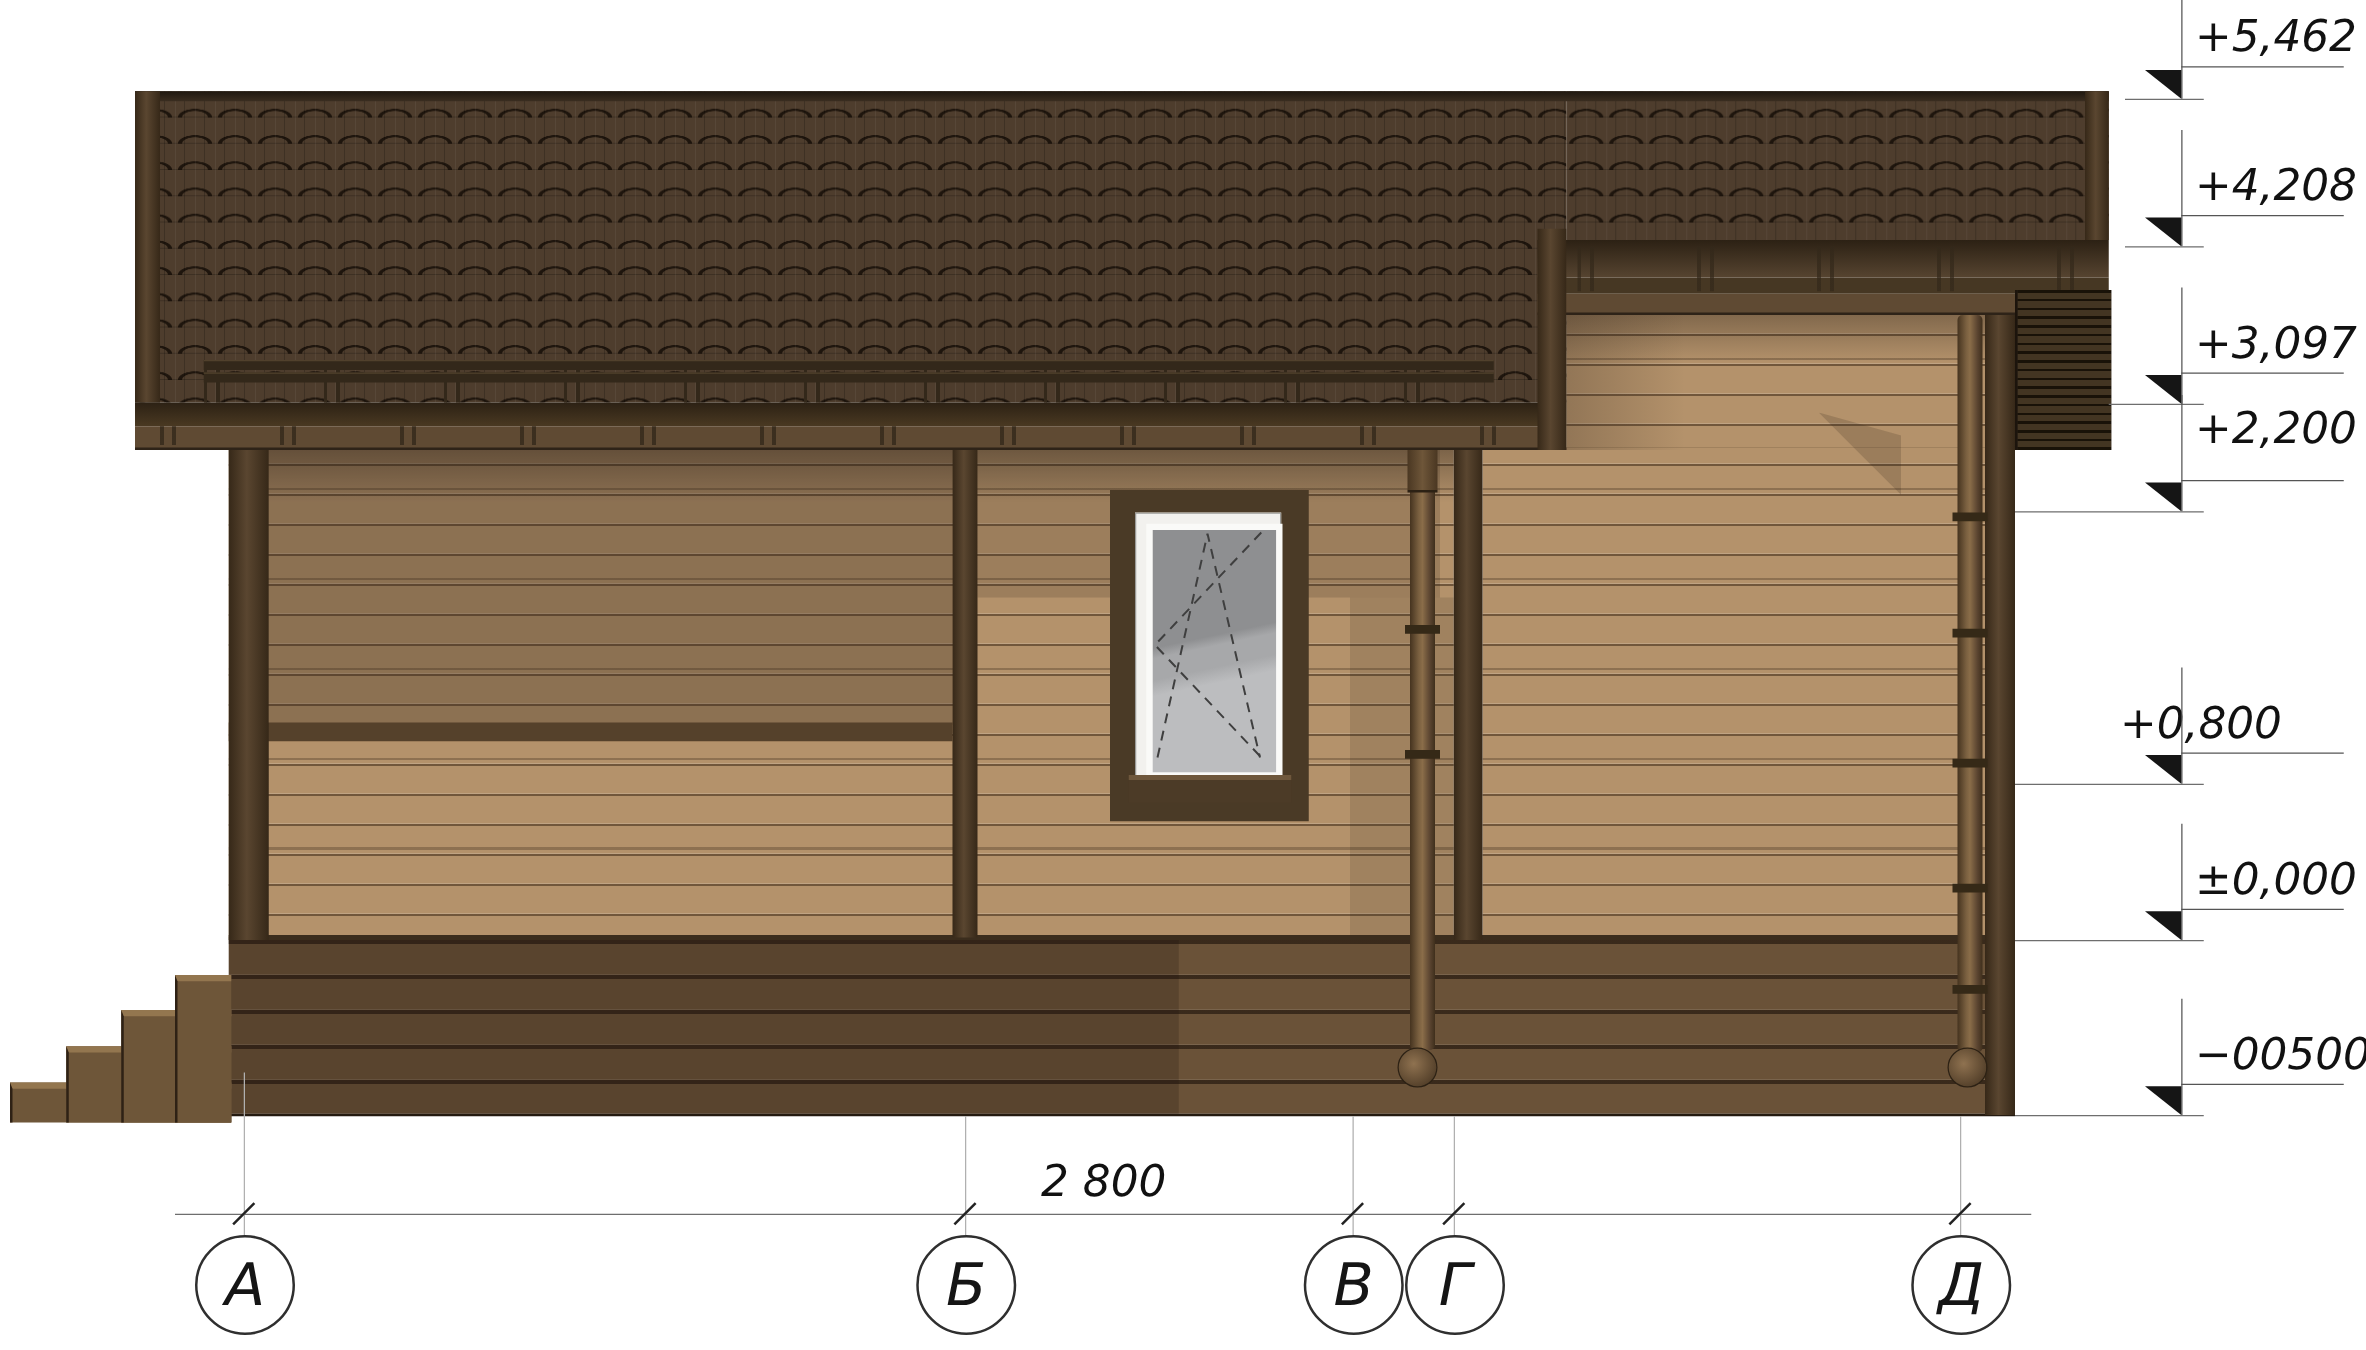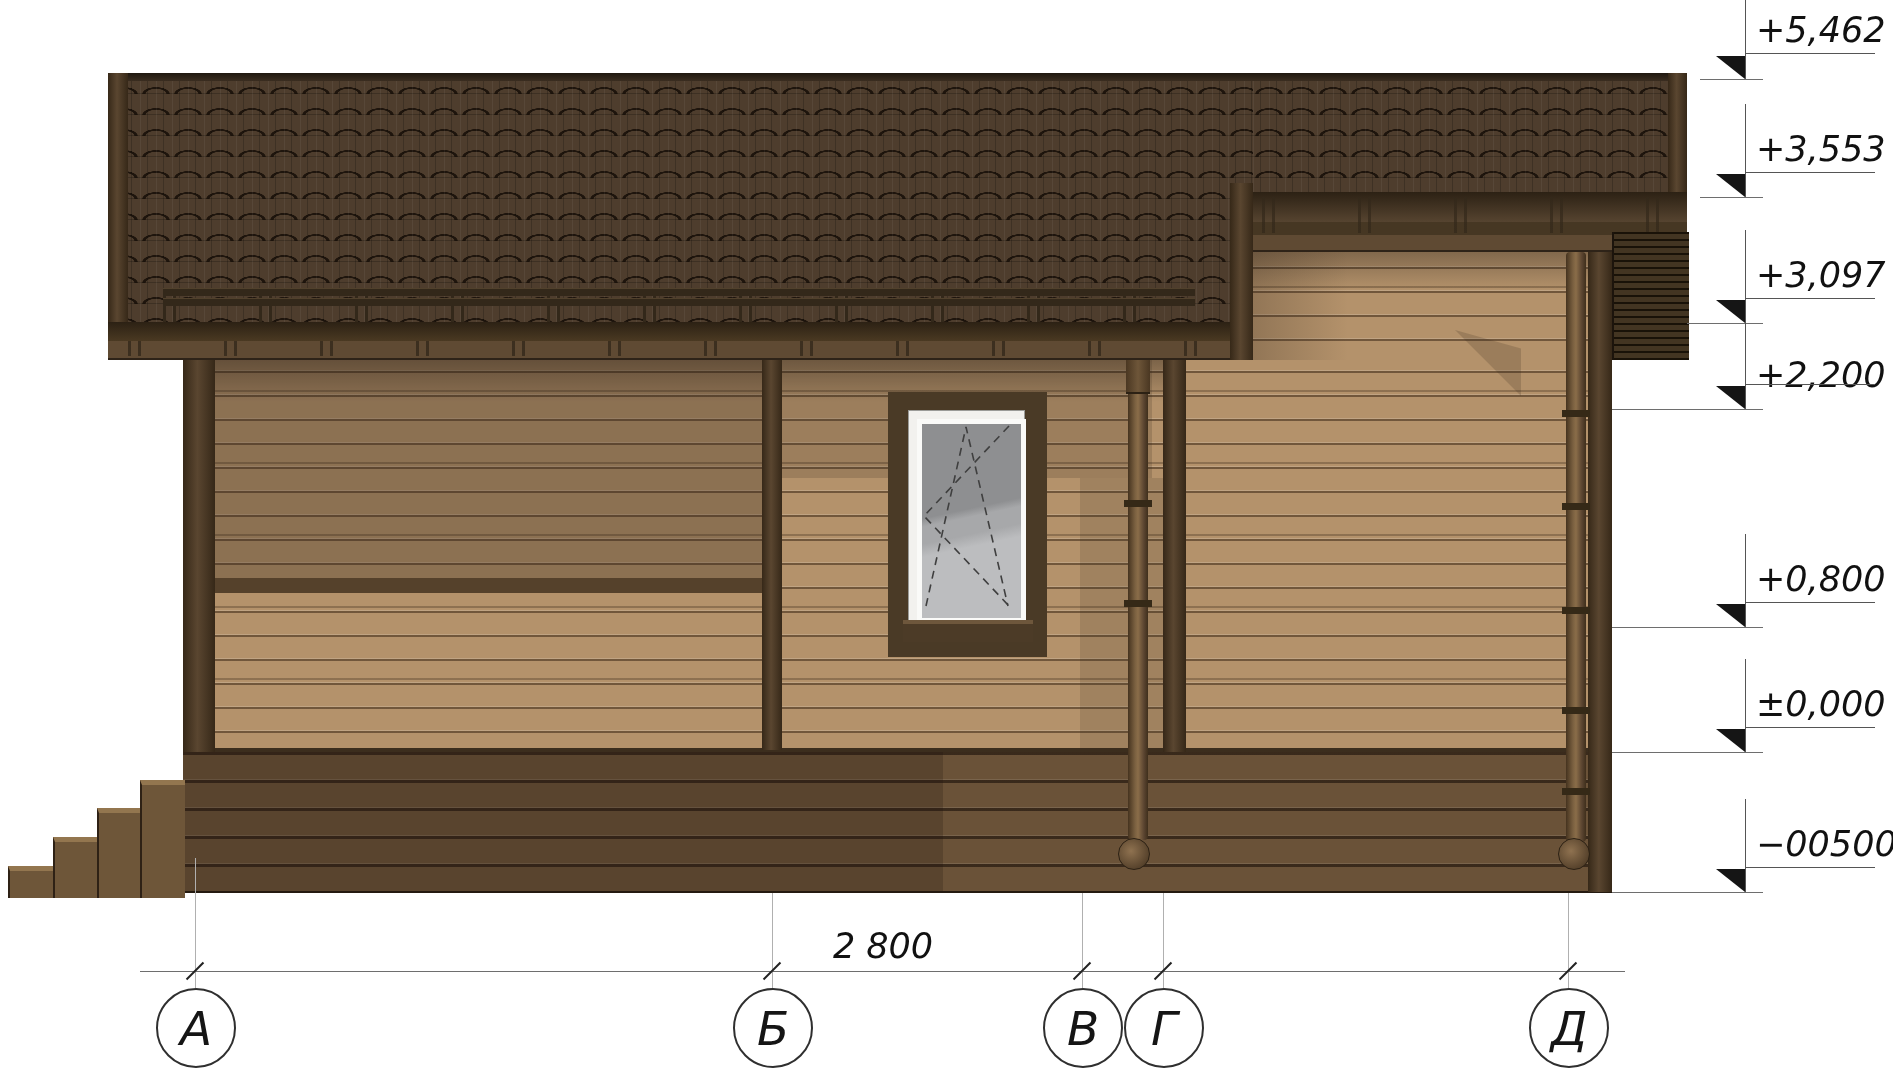--- a/index.html
+++ b/index.html
@@ -176,45 +176,45 @@
 
   <div>
     <span class="a lvl-text" style="left:1756px;top:10px;">+5,462</span>
     <div class="a underln" style="left:1745px;top:53px;width:130px;"></div>
     <div class="a leader" style="left:1745px;top:0px;height:79px;"></div>
     <div class="a lvl-tri" style="left:1716px;top:56px;"></div>
     <div class="a thinline" style="left:1700px;top:79px;width:63px;height:1px;"></div>
   </div>
 
   <div>
-    <span class="a lvl-text" style="left:1756px;top:129px;">+3,553</span>
+    <span class="a lvl-text" style="left:1756px;top:129px;">+4,208</span>
     <div class="a underln" style="left:1745px;top:172px;width:130px;"></div>
     <div class="a leader" style="left:1745px;top:104px;height:93px;"></div>
     <div class="a lvl-tri" style="left:1716px;top:174px;"></div>
     <div class="a thinline" style="left:1700px;top:197px;width:63px;height:1px;"></div>
   </div>
 
   <div>
     <span class="a lvl-text" style="left:1756px;top:255px;">+3,097</span>
     <div class="a underln" style="left:1745px;top:298px;width:130px;"></div>
     <div class="a leader" style="left:1745px;top:230px;height:93px;"></div>
     <div class="a lvl-tri" style="left:1716px;top:300px;"></div>
     <div class="a thinline" style="left:1687px;top:323px;width:76px;height:1px;"></div>
   </div>
 
   <div>
-    <span class="a lvl-text" style="left:1756px;top:355px;">+2,200</span>
+    <span class="a lvl-text" style="left:1756px;top:323px;">+2,200</span>
     <div class="a underln" style="left:1745px;top:384px;width:130px;"></div>
     <div class="a leader" style="left:1745px;top:316px;height:93px;"></div>
     <div class="a lvl-tri" style="left:1716px;top:386px;"></div>
     <div class="a thinline" style="left:1612px;top:409px;width:151px;height:1px;"></div>
   </div>
 
   <div>
-    <span class="a lvl-text" style="left:1756px;top:559px;">+0,800</span>
+    <span class="a lvl-text" style="left:1696px;top:559px;">+0,800</span>
     <div class="a underln" style="left:1745px;top:602px;width:130px;"></div>
     <div class="a leader" style="left:1745px;top:534px;height:93px;"></div>
     <div class="a lvl-tri" style="left:1716px;top:604px;"></div>
     <div class="a thinline" style="left:1612px;top:627px;width:151px;height:1px;"></div>
   </div>
 
   <div>
     <span class="a lvl-text" style="left:1756px;top:684px;">±0,000</span>
     <div class="a underln" style="left:1745px;top:727px;width:130px;"></div>
     <div class="a leader" style="left:1745px;top:659px;height:93px;"></div>

